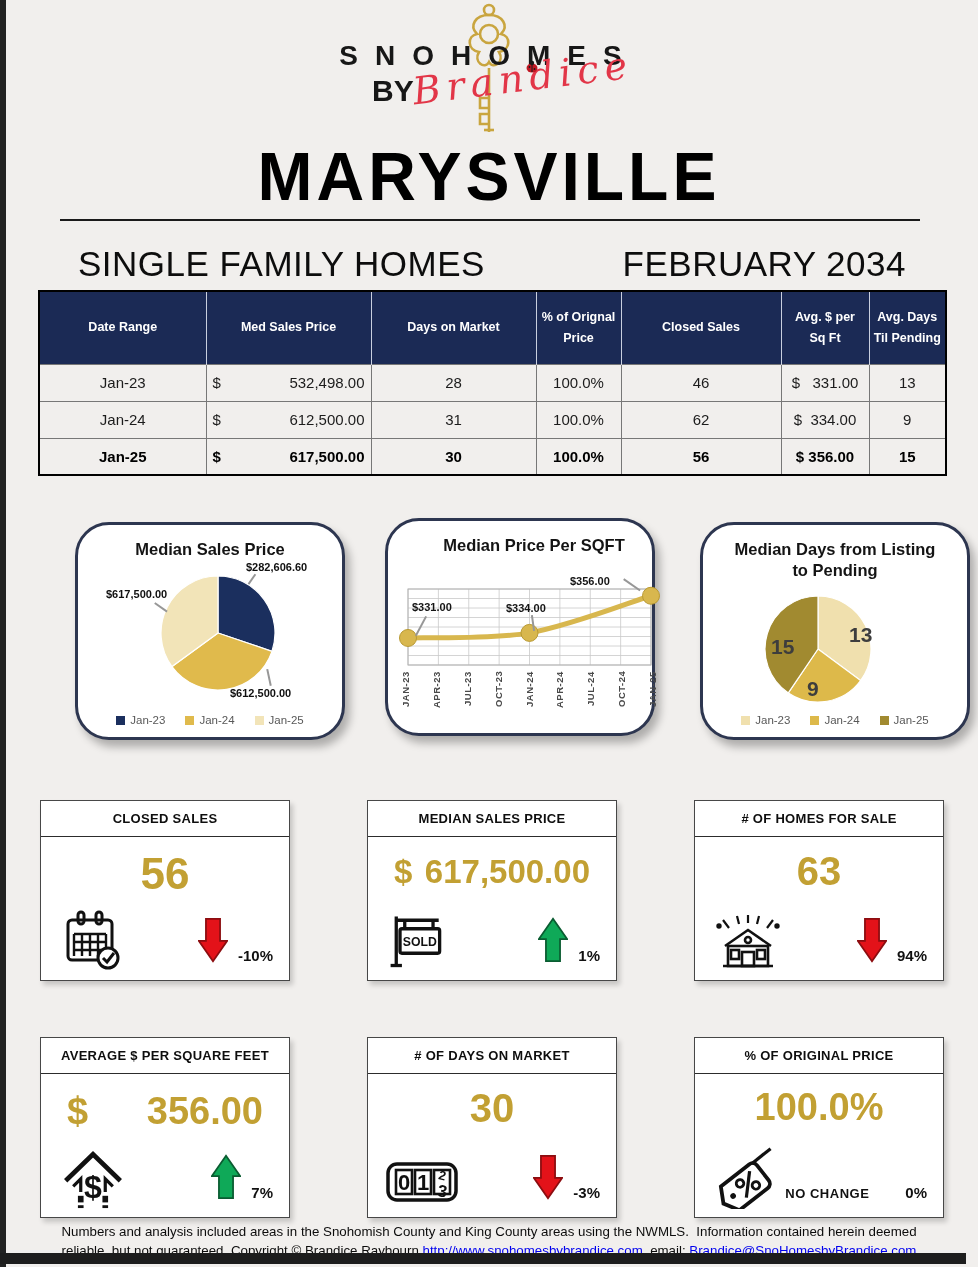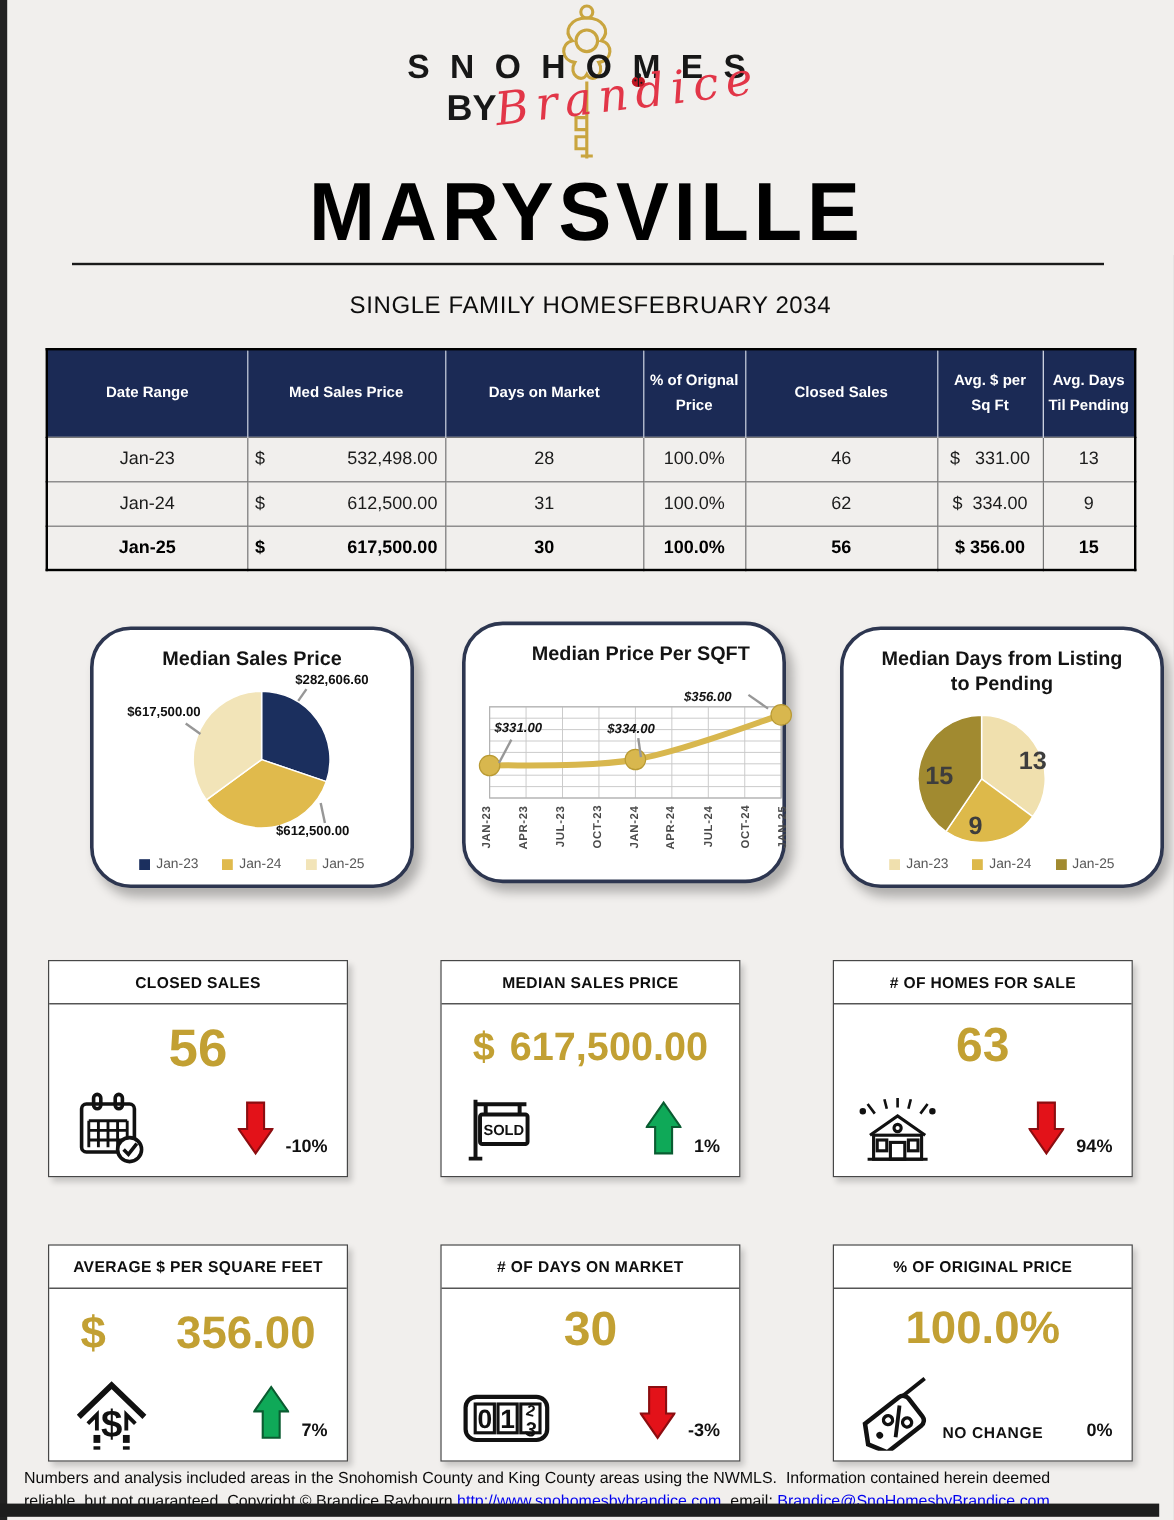--- a/index.html
+++ b/index.html
@@ -17,21 +17,21 @@
   .logo-by { position:absolute; top:74px; left:372px; font-size:30px; font-weight:600; color:#171717; }
   .logo-script { position:absolute; top:56px; left:412px; font-family:"DejaVu Serif", serif;
     font-style:italic; font-size:38px; color:#e23648; transform:rotate(-7deg); letter-spacing:6px; }
   .ladybug { position:absolute; left:524px; top:60px; }
 
   
   .main-title { position:absolute; top:138px; width:100%; text-align:center;
     font-size:66px; font-weight:900; letter-spacing:4px; color:#000; transform:scaleY(1.04); }
   .title-rule { position:absolute; top:219px; left:60px; width:860px; border-top:2px solid #1a1a1a; }
   .subtitle-row { position:absolute; top:244px; left:78px; width:828px;
-    display:flex; justify-content:center; font-size:20px; color:#0d0d0d; letter-spacing:0.5px; }
+    display:flex; justify-content:space-between; font-size:35px; color:#0d0d0d; letter-spacing:0.5px; }
 
   
   table.mkt { position:absolute; top:290px; left:38px; width:907px; border-collapse:collapse;
     border:2px solid #000; table-layout:fixed; }
   table.mkt th { background:var(--navy,#1b2a55); color:#fff; font-size:12.5px; font-weight:700;
     border-right:1px solid #c9cfdf; padding:8px 4px; height:73px; line-height:1.7; }
   table.mkt td { border:1px solid #777; text-align:center; font-size:15px; padding:0 6px; height:37px; color:#1c1c1c; }
   tr.row-bold td { font-weight:700; color:#000; border-top:1.5px solid #333; }
   td.money { padding:0 14px; }
   td.money .cell-flex { display:flex; justify-content:space-between; }
@@ -51,21 +51,21 @@
   .pie-num { position:absolute; font-size:21px; font-weight:800; color:#3d3d3d; }
   .leader { position:absolute; width:1.5px; background:#979797; }
   .legend { position:absolute; bottom:11px; width:100%; display:flex; justify-content:center; gap:20px;
     font-size:11.5px; color:#585858; }
   .legend .li { display:flex; align-items:center; gap:5px; }
   .legend .sw { display:inline-block; width:9px; height:9px; }
 
   
   .line-area { position:absolute; left:20px; top:68px; width:243px; height:76px; }
   .line-area svg { overflow:visible; display:block; }
-  .callout { position:absolute; font-size:11px; font-weight:800; color:#141414;font-style:italic; }
+  .callout { position:absolute; font-size:11px; font-weight:800; color:#141414; }
   #c331 { left:24px;  top:80px; }
   #c334 { left:118px; top:81px; }
   #c356 { left:182px; top:54px; }
   .xlabels { position:absolute; left:12px; top:150px; width:258px; display:flex; justify-content:space-between; }
   .xlabels span { writing-mode:vertical-rl; transform:rotate(180deg); font-size:9.5px; font-weight:700;
     color:#4a4a4a; letter-spacing:0.5px; height:50px; text-align:right; }
 
   
   .stats-row { position:absolute; left:0; width:978px; height:182px; }
   #stats-1 { top:800px; } #stats-2 { top:1037px; }
@@ -80,21 +80,21 @@
     justify-content:space-between; padding:0 16px; }
   .stat-icon svg { display:block; }
   .trend { display:flex; align-items:flex-end; gap:10px; font-size:15px; font-weight:800; color:#111; padding-bottom:8px; }
   .trend .note { font-size:13px; font-weight:600; letter-spacing:0.5px; margin-right:26px; }
   .trend .arrow { display:block; }
   .trend.down .arrow { transform:rotate(180deg); }
   .trend.up .arrow polygon { fill:var(--green,#0fa958); stroke:#0a5c31; }
   .trend.down .arrow polygon { fill:var(--red,#e31219); stroke:#8c0d10; }
 
   
-  .footer { position:absolute; top:1222px; left:20px; width:938px; text-align:left;
+  .footer { position:absolute; top:1222px; left:20px; width:938px; text-align:center;
     font-size:13.3px; line-height:1.45; color:#0c0c0c; }
   .footer a { color:var(--link-blue,#0000ee); }
 </style>
 </head>
 <body>
 
 <div class="page">
   <div class="left-edge"></div>
 
   <div class="logo">

